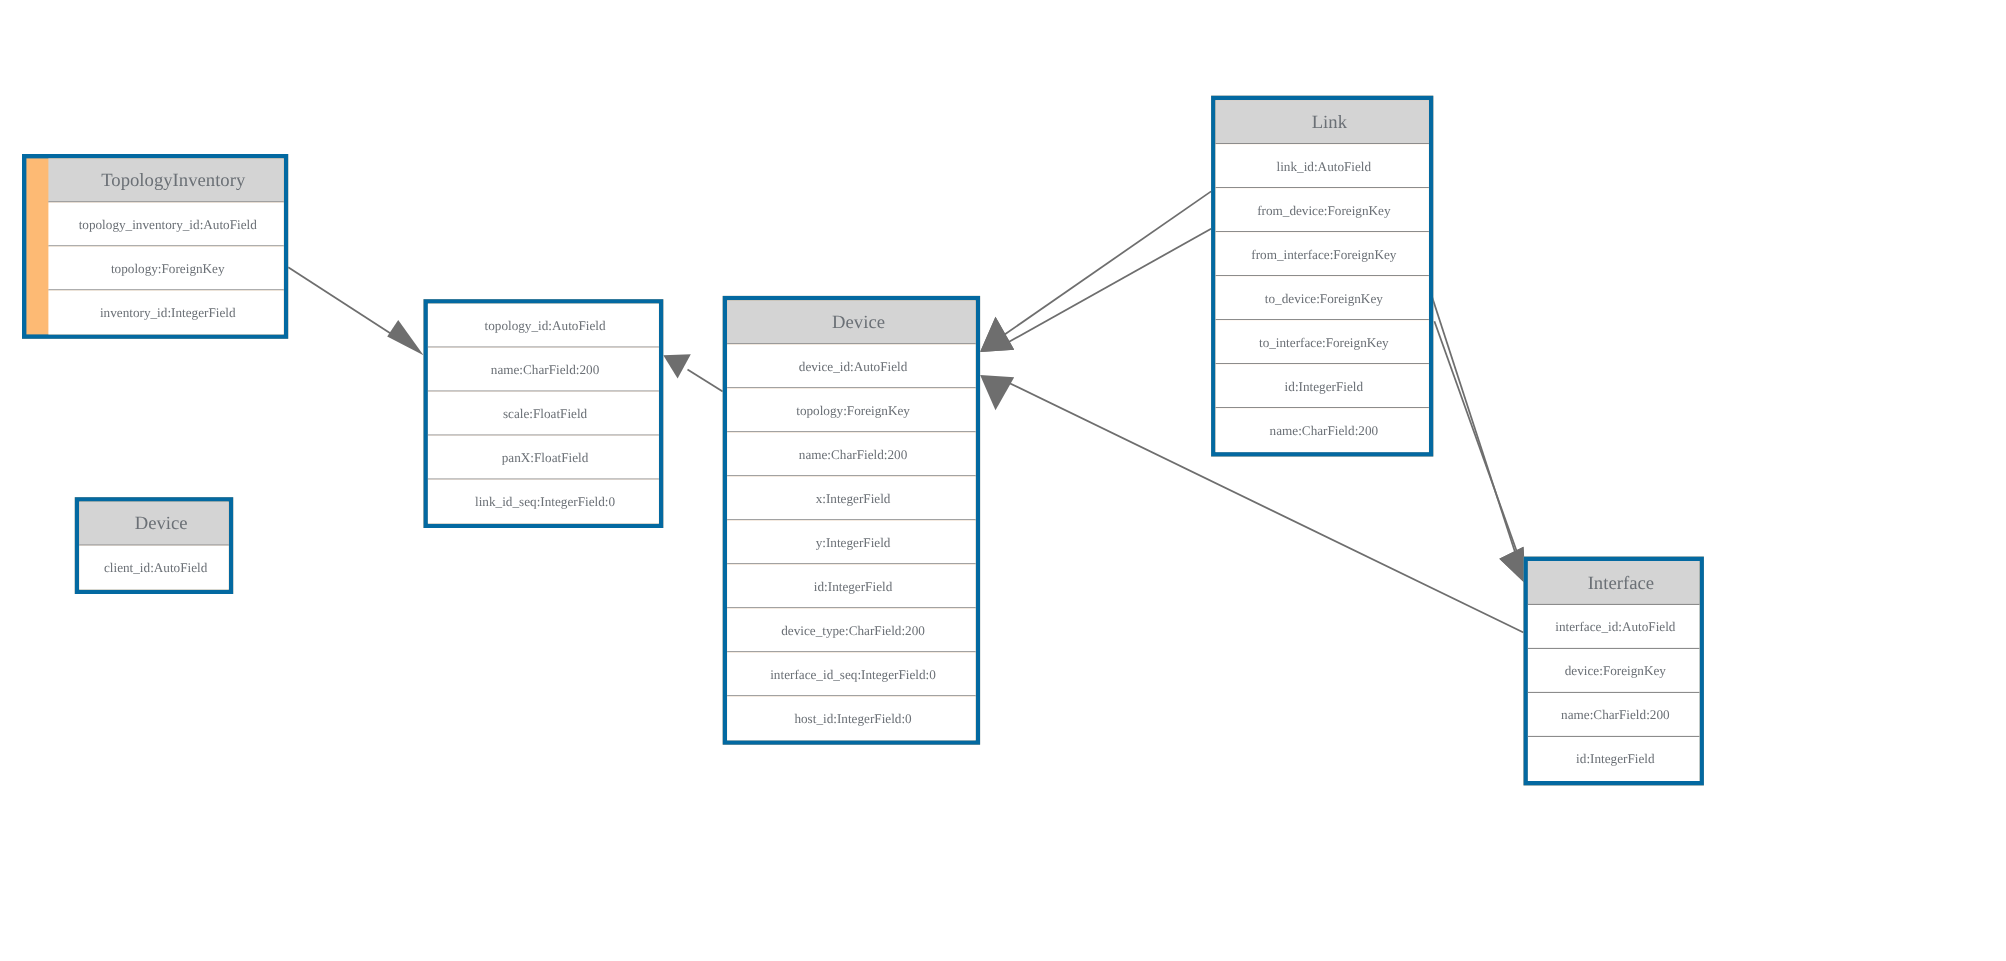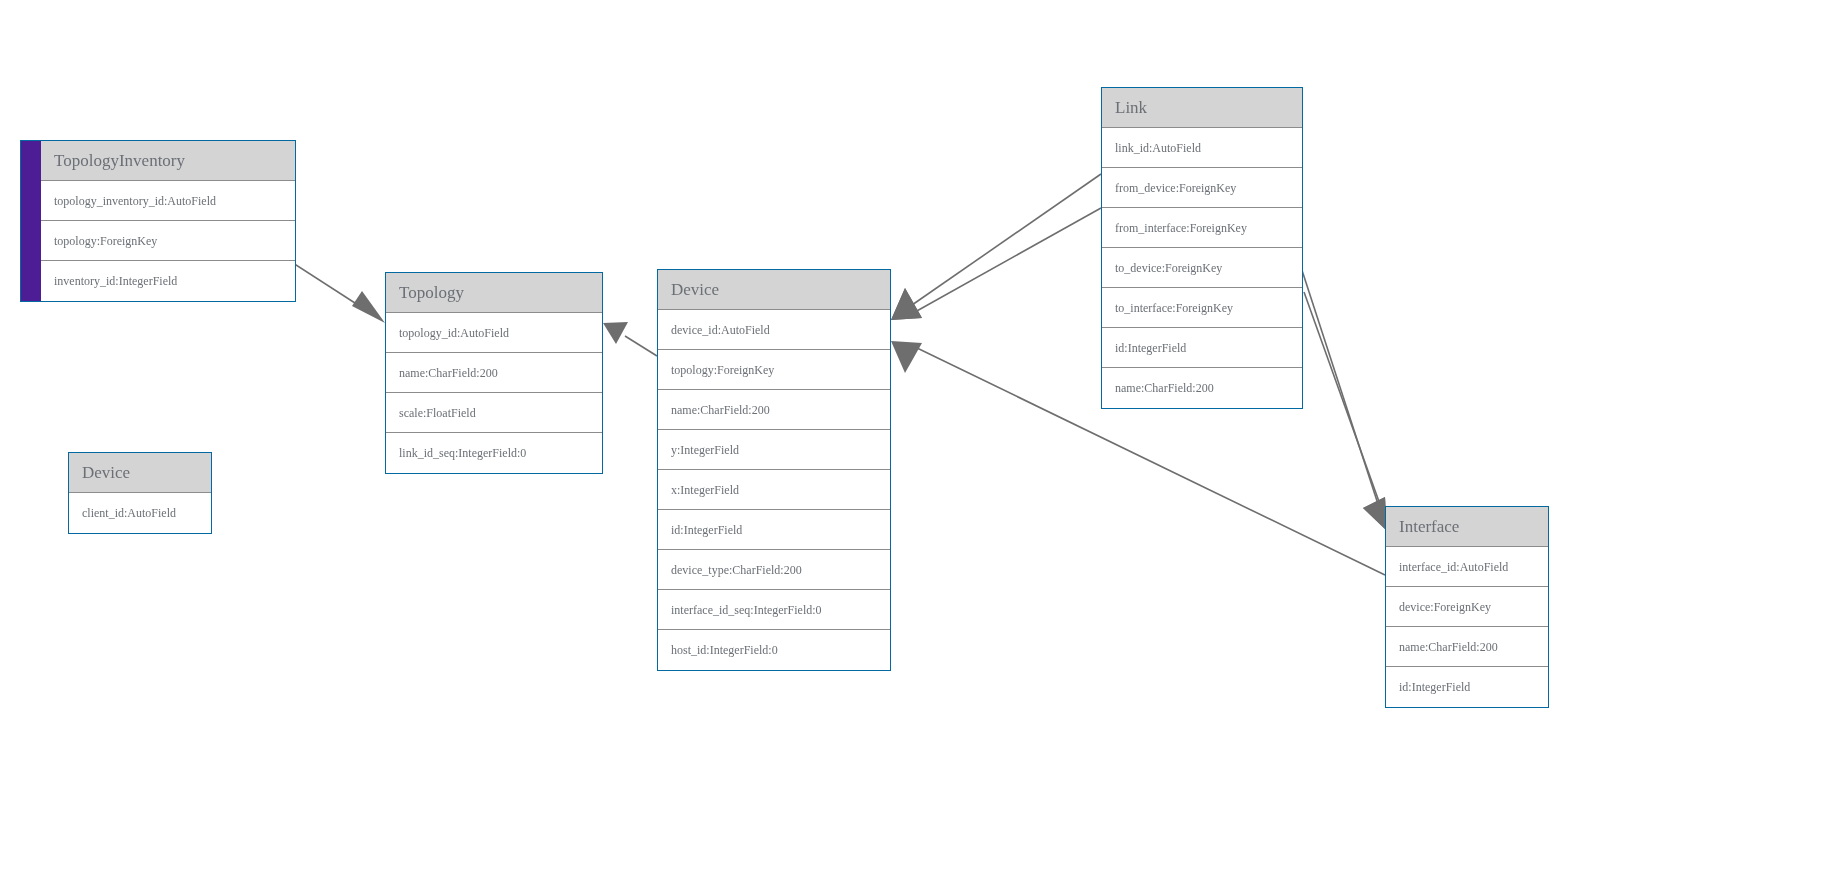--- a/index.html
+++ b/index.html
@@ -9,24 +9,25 @@
     background:#ffffff;
     font-family:"Liberation Serif","DejaVu Serif",serif;
     overflow:hidden;
     position:relative;
   }
   #canvas{position:absolute;left:0;top:0;width:1824px;height:874px;}
   #edges{position:absolute;left:0;top:0;width:1824px;height:874px;pointer-events:none;}
 
   .entity{
     position:absolute;
-    border:1px solid #0369a1;
-    background:#4c1d95;
+    border:4px solid #0369a1;
+    background:#fdba74;
     box-sizing:border-box;
     z-index:3;
+    text-align:center;
   }
   .entity-header{
     background:#d4d4d4;
     border-bottom:1px solid #8c8c8c;
     color:#6b7076;
     font-size:17px;
     line-height:40px;
     height:40px;
     padding:0 0 0 13px;
     box-sizing:border-box;
@@ -83,47 +84,47 @@
       <line x1="1298" y1="258" x2="1378" y2="504" stroke="#6e6e6e" stroke-width="1.6"></line>
       <polygon points="1387,531 1363,508 1385,497" fill="#6e6e6e"></polygon>
     </g>
 
     <g>
       <line x1="1304" y1="292" x2="1382" y2="510" stroke="#6e6e6e" stroke-width="1.6"></line>
       <polygon points="1387,531 1363,508 1385,497" fill="#6e6e6e"></polygon>
     </g>
   </svg>
 
-  <div class="entity" style="left:20px;top:140px;width:276px;padding-left:20px;">
+  <div class="entity" style="left:20px;top:140px;width:242px;padding-left:20px;">
     <div class="entity-header">TopologyInventory</div>
     <div class="entity-field">topology_inventory_id:AutoField</div>
     <div class="entity-field">topology:ForeignKey</div>
     <div class="entity-field">inventory_id:IntegerField</div>
   </div>
 
   <div class="entity" style="left:68px;top:452px;width:144px;">
     <div class="entity-header">Device</div>
     <div class="entity-field">client_id:AutoField</div>
   </div>
 
   <div class="entity" style="left:385px;top:272px;width:218px;">
-    <div class="entity-header">Topology</div>
     <div class="entity-field">topology_id:AutoField</div>
     <div class="entity-field">name:CharField:200</div>
     <div class="entity-field">scale:FloatField</div>
+    <div class="entity-field">panX:FloatField</div>
     <div class="entity-field">link_id_seq:IntegerField:0</div>
   </div>
 
   <div class="entity" style="left:657px;top:269px;width:234px;">
     <div class="entity-header">Device</div>
     <div class="entity-field">device_id:AutoField</div>
     <div class="entity-field">topology:ForeignKey</div>
     <div class="entity-field">name:CharField:200</div>
+    <div class="entity-field">x:IntegerField</div>
     <div class="entity-field">y:IntegerField</div>
-    <div class="entity-field">x:IntegerField</div>
     <div class="entity-field">id:IntegerField</div>
     <div class="entity-field">device_type:CharField:200</div>
     <div class="entity-field">interface_id_seq:IntegerField:0</div>
     <div class="entity-field">host_id:IntegerField:0</div>
   </div>
 
   <div class="entity" style="left:1101px;top:87px;width:202px;">
     <div class="entity-header">Link</div>
     <div class="entity-field">link_id:AutoField</div>
     <div class="entity-field">from_device:ForeignKey</div>

